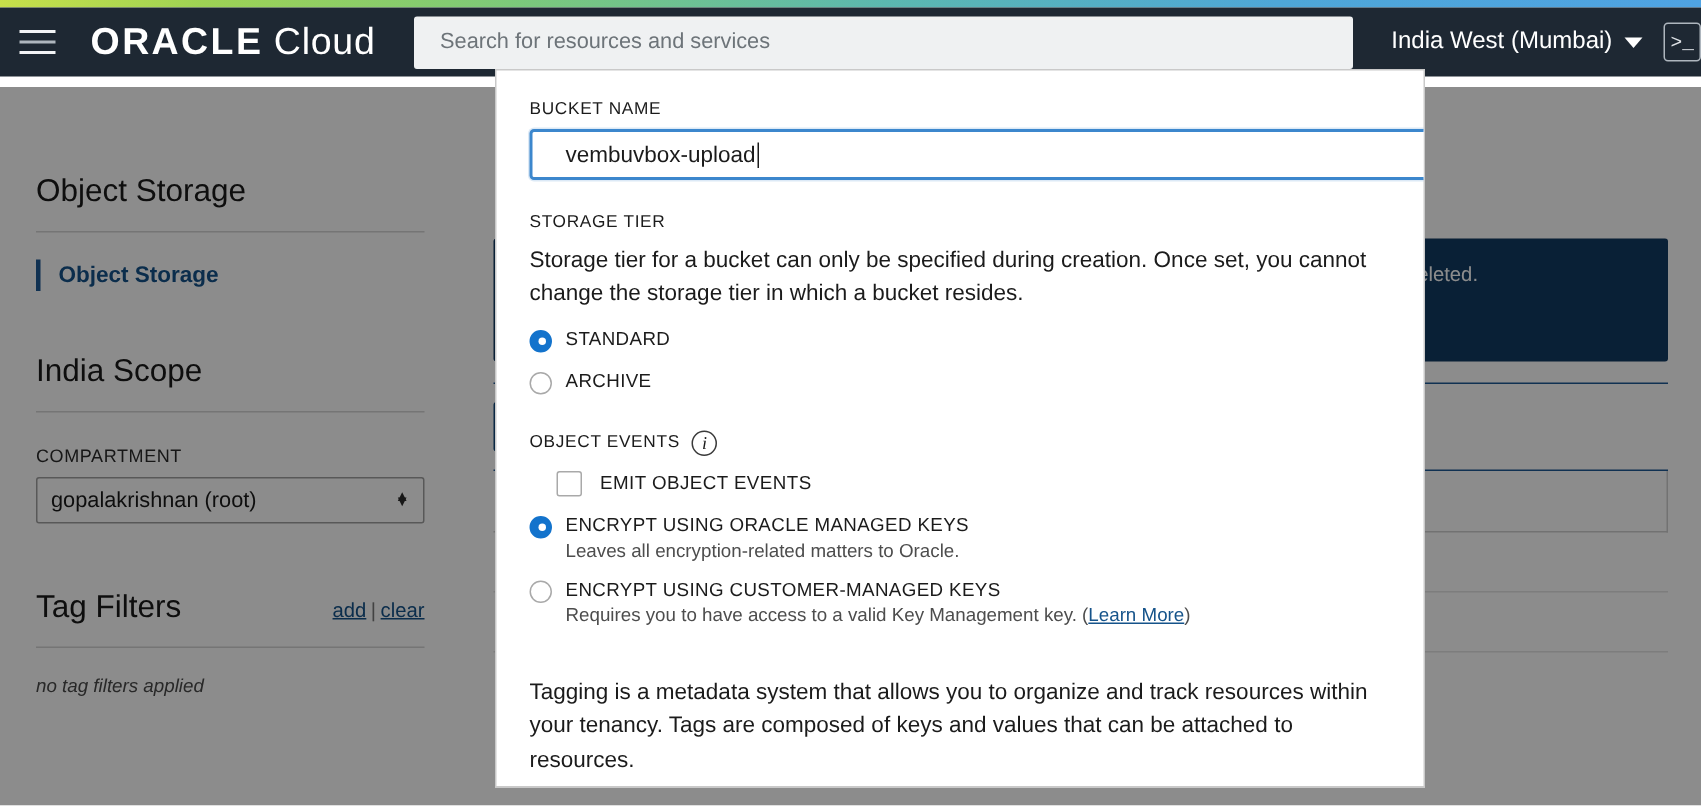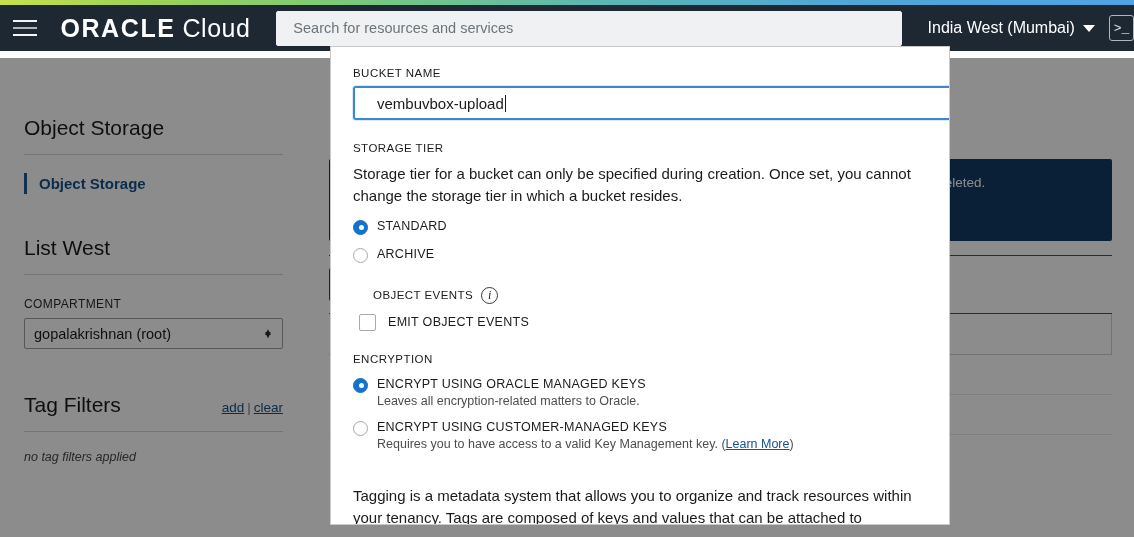--- a/index.html
+++ b/index.html
@@ -185,28 +185,28 @@
   .radio.on { border-color: #1373cc; background: #1373cc; }
   .radio.on::after {
     content:""; position:absolute; left:4.5px; top:4.5px;
     width:5px; height:5px; border-radius:50%; background:#fff;
   }
   .radio-label { font-size: 12.5px; color:#1b1b1b; letter-spacing: 0.25px; }
   .radio-sub { font-size: 12.5px; color:#4d4d4d; margin-top: 3px; }
   .radio-sub a { color:#15538a; }
 
   .evt-head { display:flex; align-items:center; gap:8px; margin-top: 24px; }
-  .evt-head .lbl { font-size: 11.5px; color:#1b1b1b; letter-spacing:0.45px;margin-left:20px; }
+  .evt-head .lbl { font-size: 11.5px; color:#1b1b1b; letter-spacing:0.45px; }
   .info-i {
     width: 17px; height: 17px; border-radius: 50%; border: 1px solid #3a3a3a;
     display:flex; align-items:center; justify-content:center;
     font-family: "Liberation Serif", serif; font-style: italic; font-size: 12px; color:#1b1b1b;
     cursor: pointer;
   }
-  .chk-row { display:flex; align-items:center; gap:12px; margin-top: 10px; margin-left: 6px; }
+  .chk-row { display:flex; align-items:center; gap:12px; margin-top: 10px; margin-left: 18px; }
   .chk {
     flex:none; width: 17px; height: 17px; border: 1px solid #a9a9a9; border-radius: 2px; background:#fff;
     cursor: pointer;
   }
   .chk-label { font-size: 12.5px; color:#1b1b1b; letter-spacing:0.3px; }
 
   .tag-note {
     font-size: 15px; color: #1b1b1b; line-height: 1.5;
     margin-top: 34px; max-width: 648px;
   }
@@ -242,21 +242,21 @@
 
   <div class="page">
 
     <div class="sidebar">
       <div class="sb-title">Object Storage</div>
       <div class="sb-rule"></div>
       <div class="sb-link-wrap">
         <div class="sb-link-bar"></div>
         <div class="sb-link">Object Storage</div>
       </div>
-      <div class="sb-h2">List West</div>
+      <div class="sb-h2">India Scope</div>
       <div class="sb-rule"></div>
       <div class="sb-label">COMPARTMENT</div>
       <div class="sb-select">
         <span>gopalakrishnan (root)</span>
         <span class="spin">
           <span>▲</span>
           <span>▼</span>
         </span>
       </div>
       <div class="sb-tagrow">
@@ -327,21 +327,20 @@
 
       <div class="evt-head">
         <span class="lbl">OBJECT EVENTS</span>
         <span class="info-i">i</span>
       </div>
       <div class="chk-row">
         <div class="chk"></div>
         <div class="chk-label">EMIT OBJECT EVENTS</div>
       </div>
 
-      <div class="sec-label">ENCRYPTION</div>
 
       <div class="radio-row">
         <div class="radio on"></div>
         <div>
           <div class="radio-label">ENCRYPT USING ORACLE MANAGED KEYS</div>
           <div class="radio-sub">Leaves all encryption-related matters to Oracle.</div>
         </div>
       </div>
 
       <div class="radio-row">

